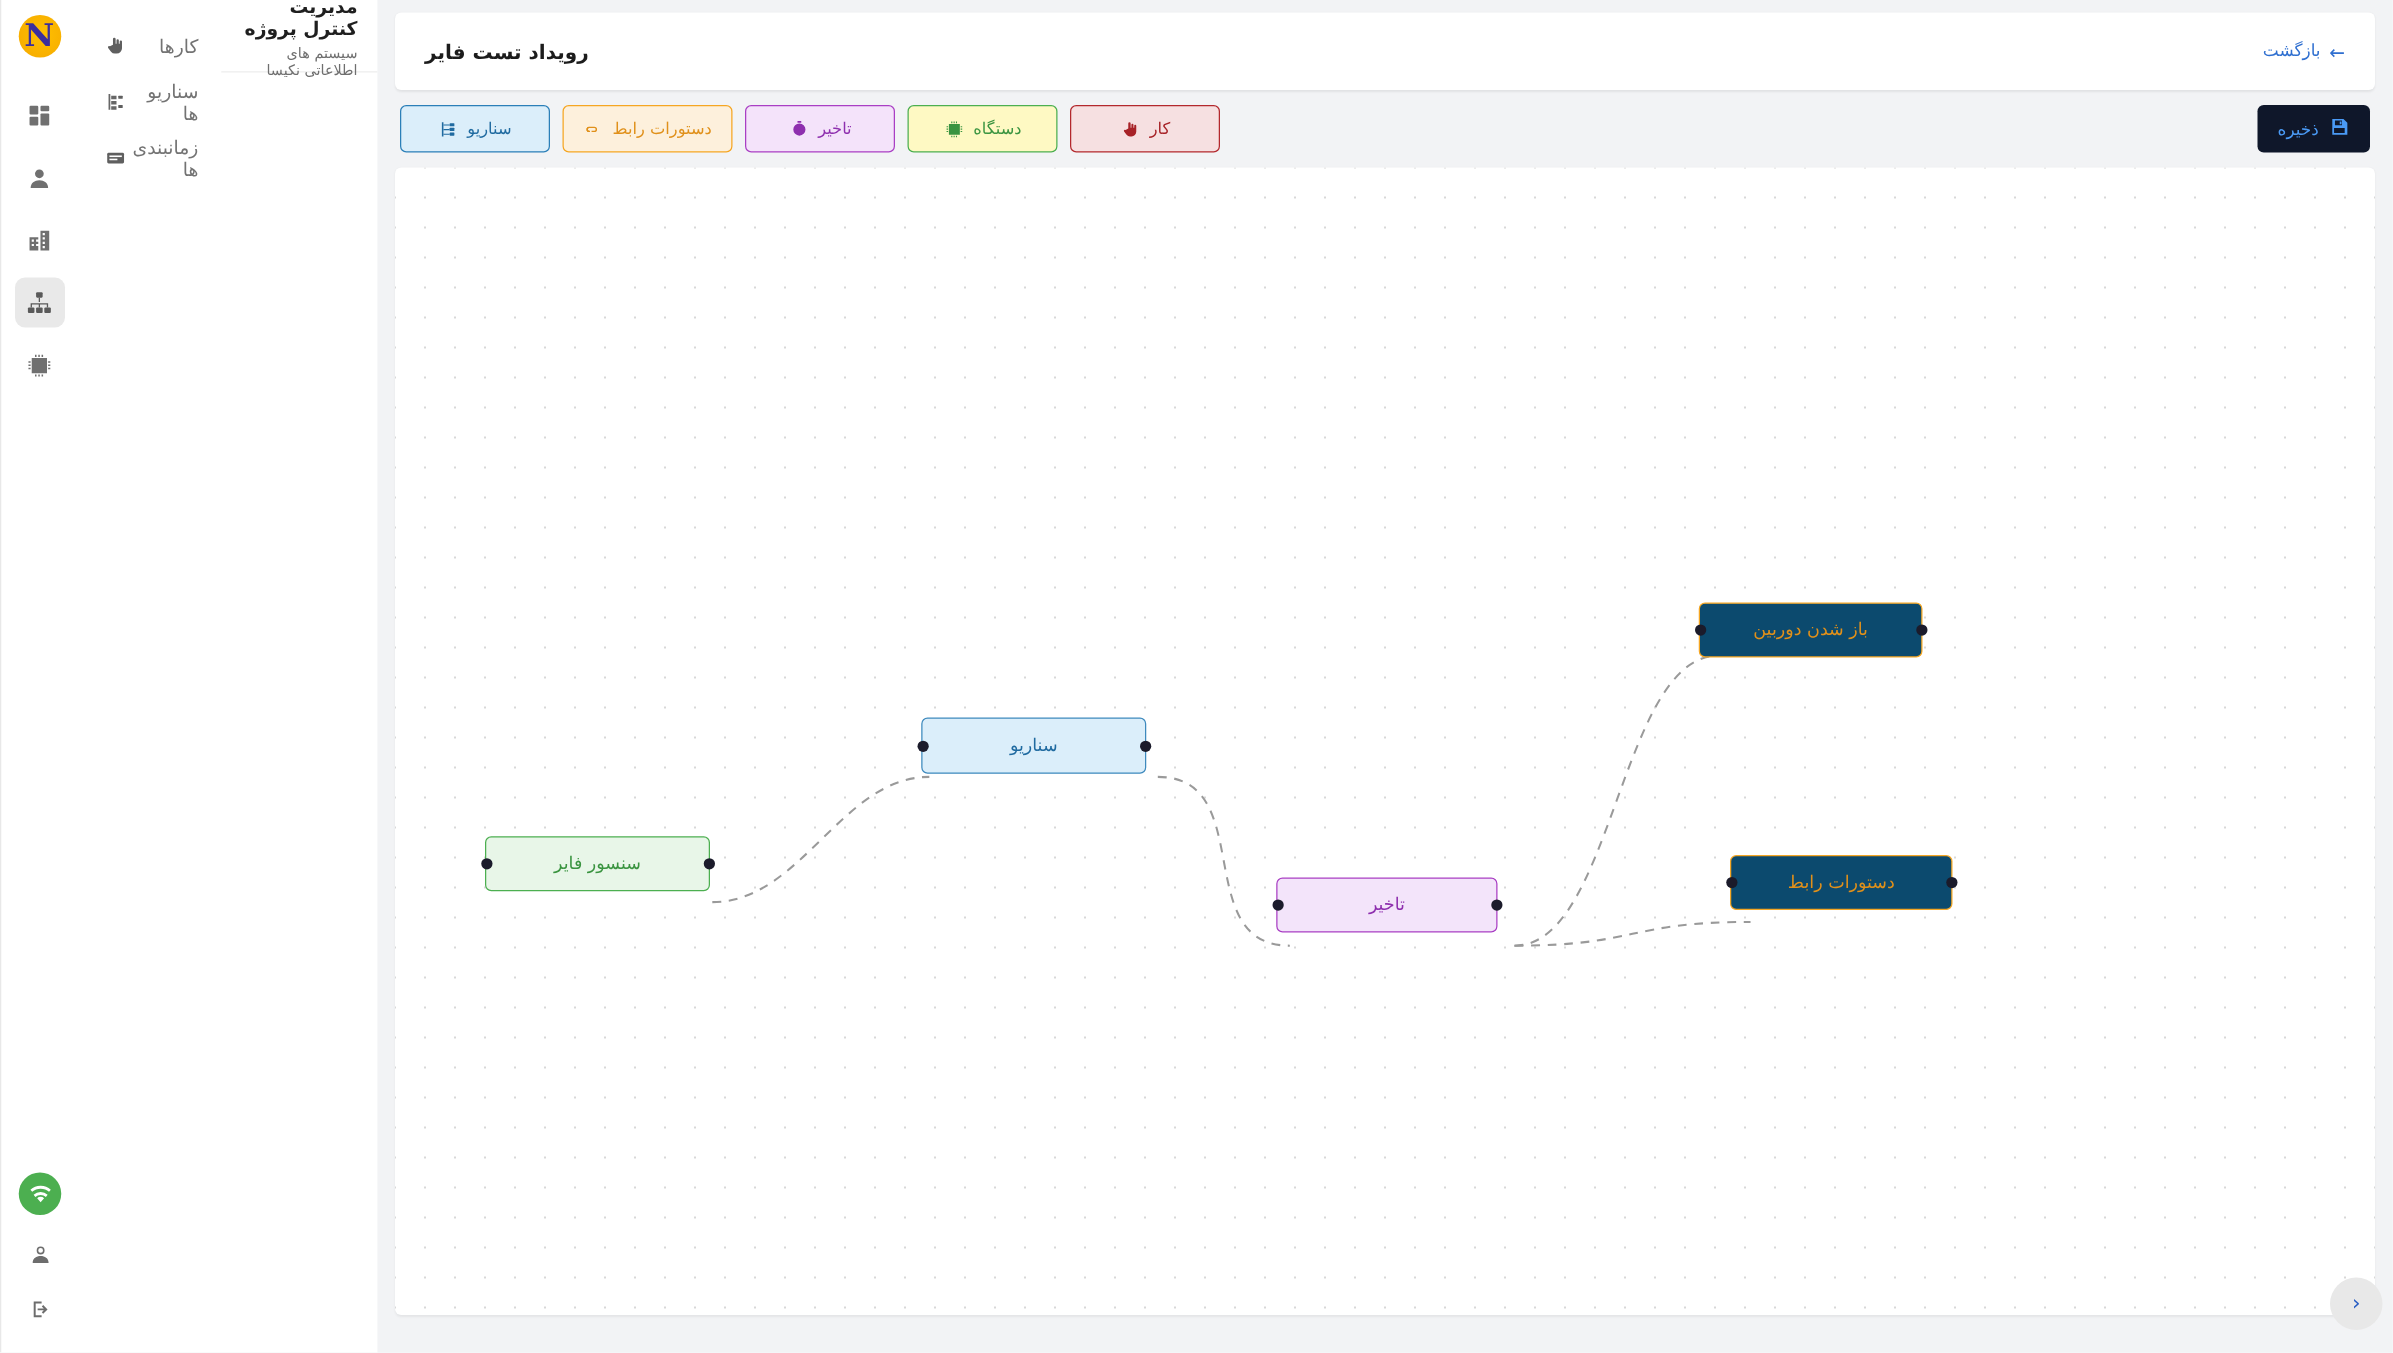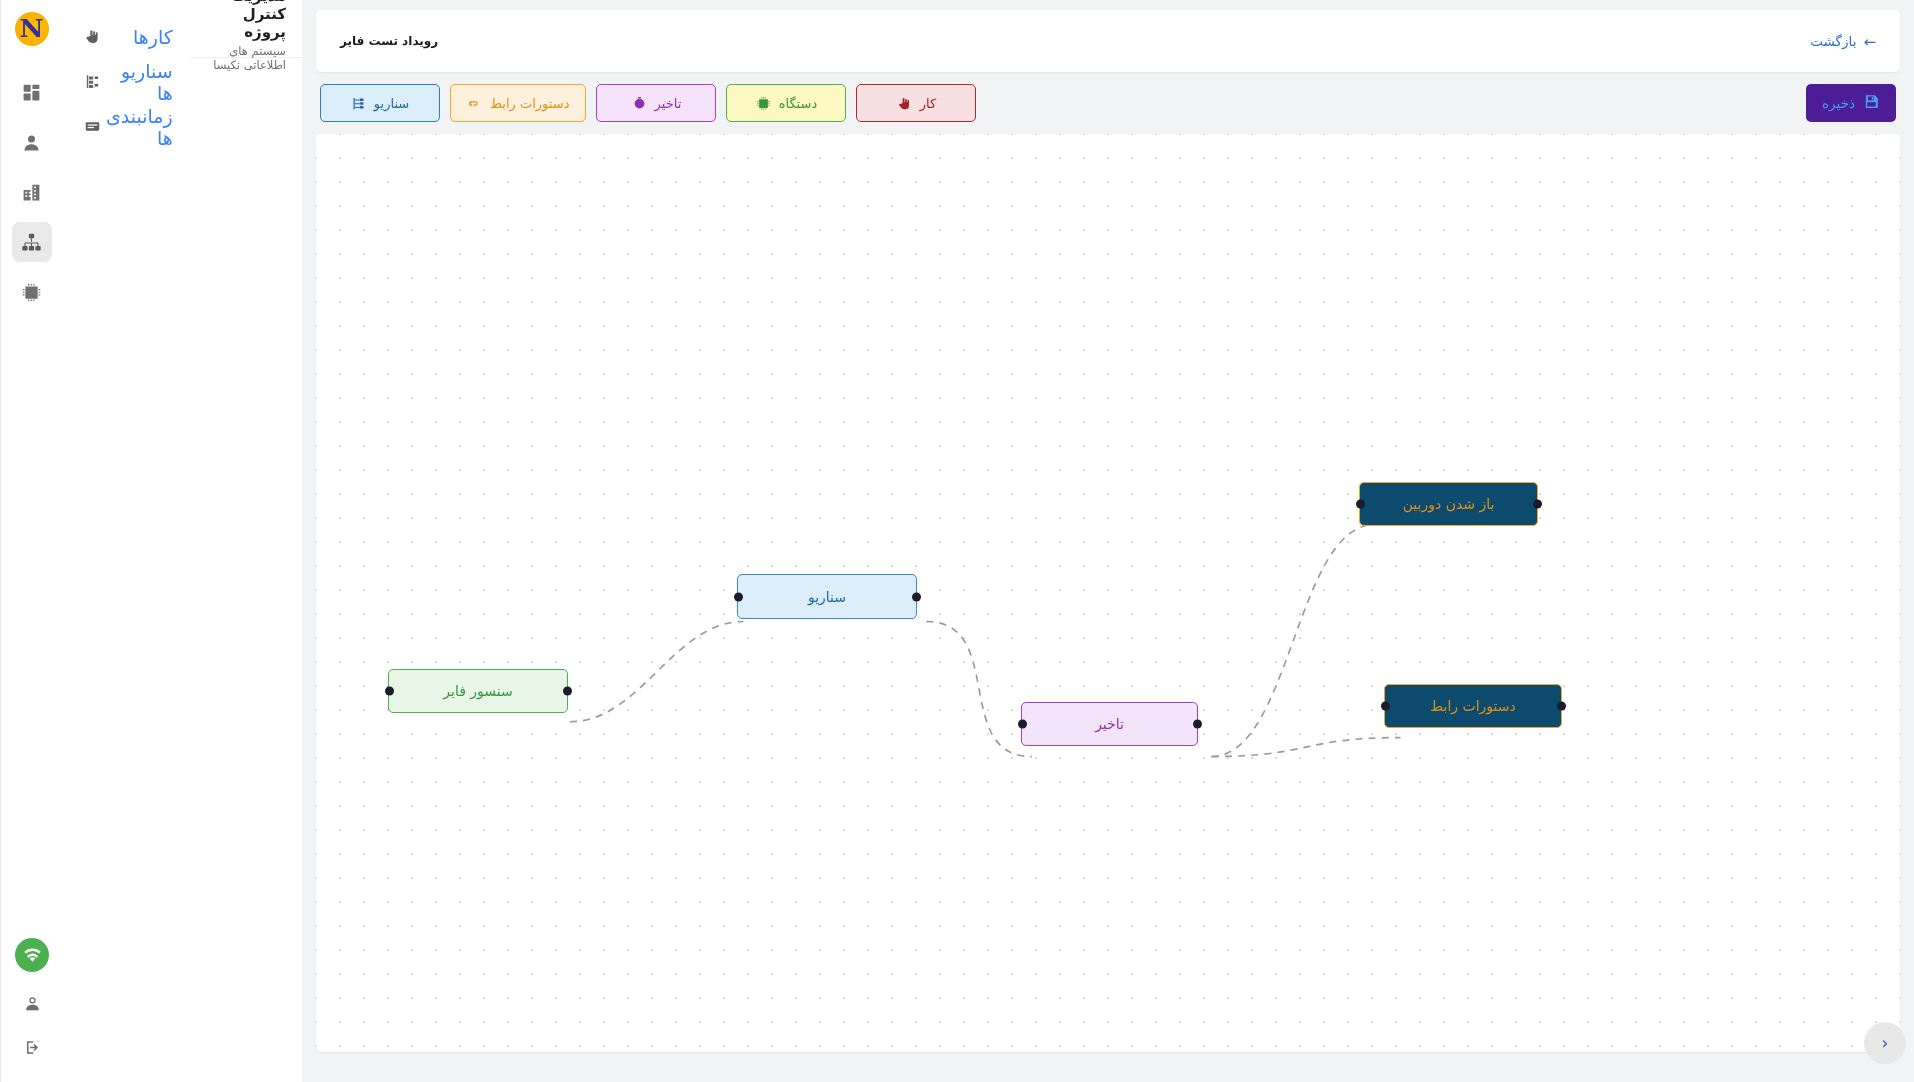--- a/index.html
+++ b/index.html
@@ -74,37 +74,37 @@
     display: flex; flex-direction: column; align-items: flex-end; justify-content: center;
     border-bottom: 1px solid #ededed;
   }
   .brand-title { font-size: 15px; font-weight: 700; color: #1f1f1f; letter-spacing: .1px; }
   .brand-sub { font-size: 11.5px; color: #6f6f6f; margin-top: 3px; }
   .menu-list { padding-top: 14px; display: flex; flex-direction: column; }
   .menu-item {
     display: flex; flex-direction: row-reverse; align-items: center; justify-content: flex-start;
     gap: 0; height: 45px; padding: 0 18px 0 16px; cursor: pointer;
   }
-  .menu-label { font-size: 19px; color: #3b82f6; flex: 1; text-align: right; padding-right: 0; }
+  .menu-label { font-size: 15px; color: #737373; flex: 1; text-align: right; padding-right: 0; }
   .menu-ic { width: 28px; display: flex; align-items: center; justify-content: center; }
   .menu-ic svg { width: 17px; height: 17px; fill: #5f5f5f; }
 
   
   .main {
     flex: 1; height: 1082px; position: relative;
     background: #f2f3f5; padding: 10px 14px 0 14px;
     display: flex; flex-direction: column;
   }
   .topbar {
     height: 62px; background: #ffffff; border-radius: 5px;
     box-shadow: 0 1px 2px rgba(0,0,0,.07);
     display: flex; flex-direction: row-reverse; align-items: center;
     justify-content: space-between; padding: 0 24px;
   }
-  .page-title { font-size: 12px; font-weight: 700; color: #1c1c1c; }
+  .page-title { font-size: 16px; font-weight: 700; color: #1c1c1c; }
   .back-link {
     display: flex; flex-direction: row-reverse; align-items: center; gap: 7px;
     color: #2f6fd0; font-size: 13.5px; cursor: pointer; justify-content: center;
   }
   .back-link .arrow { font-size: 15px; line-height: 1; transform: translateY(1px); }
 
   .toolstrip {
     height: 62px; display: flex; flex-direction: row-reverse;
     align-items: center; justify-content: space-between; padding: 0 4px;
   }
@@ -122,21 +122,21 @@
   .btn-commands { border-color: #f5a623; background: #fdf0dc; color: #e0901a; }
   .btn-commands .ic svg { fill: #e0901a; }
   .btn-delay { border-color: #a93fc4; background: #f4e3fa; color: #8e2fae; }
   .btn-delay .ic svg { fill: #8e2fae; }
   .btn-device { border-color: #4caf50; background: #fef9c3; color: #3a9440; }
   .btn-device .ic svg { fill: #3a9440; }
   .btn-task { border-color: #b3282d; background: #f6e0e1; color: #a72227; }
   .btn-task .ic svg { fill: #a72227; }
 
   .save-btn {
-    height: 38px; border-radius: 5px; background: #4c1d95; border: none;
+    height: 38px; border-radius: 5px; background: #0f172a; border: none;
     display: flex; flex-direction: row-reverse; align-items: center; gap: 8px;
     padding: 0 16px; color: #4a9af5; font-size: 13.5px; cursor: pointer;
   }
   .save-btn svg { width: 17px; height: 17px; fill: #4a9af5; }
 
   
   .canvas-wrap {
     flex: 1; margin-bottom: 30px;
     background: #ffffff; border-radius: 5px;
     box-shadow: 0 1px 2px rgba(0,0,0,.06);

